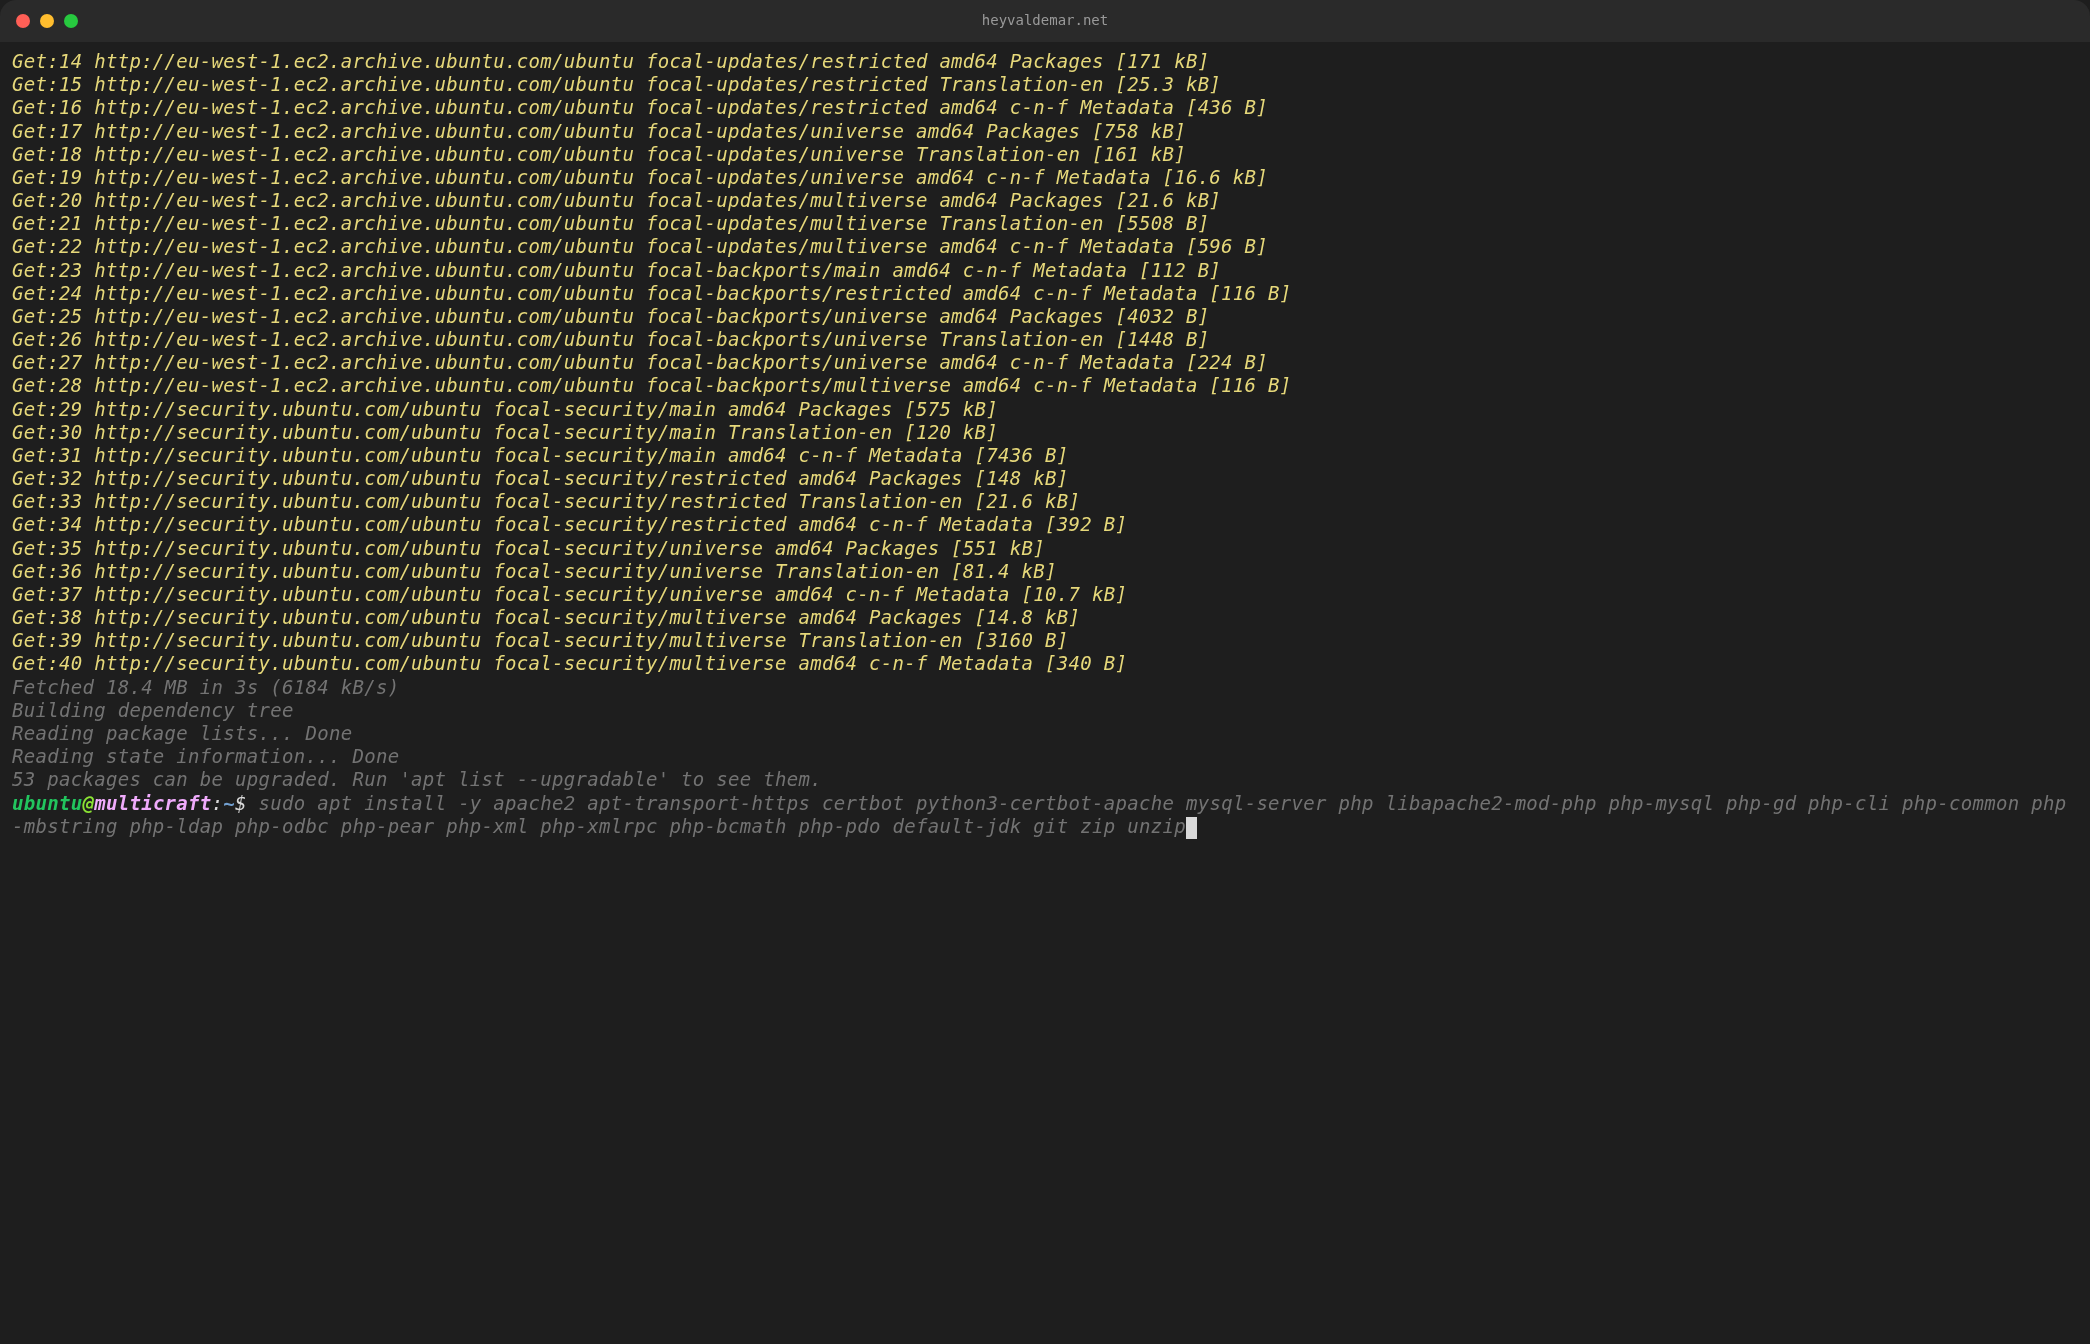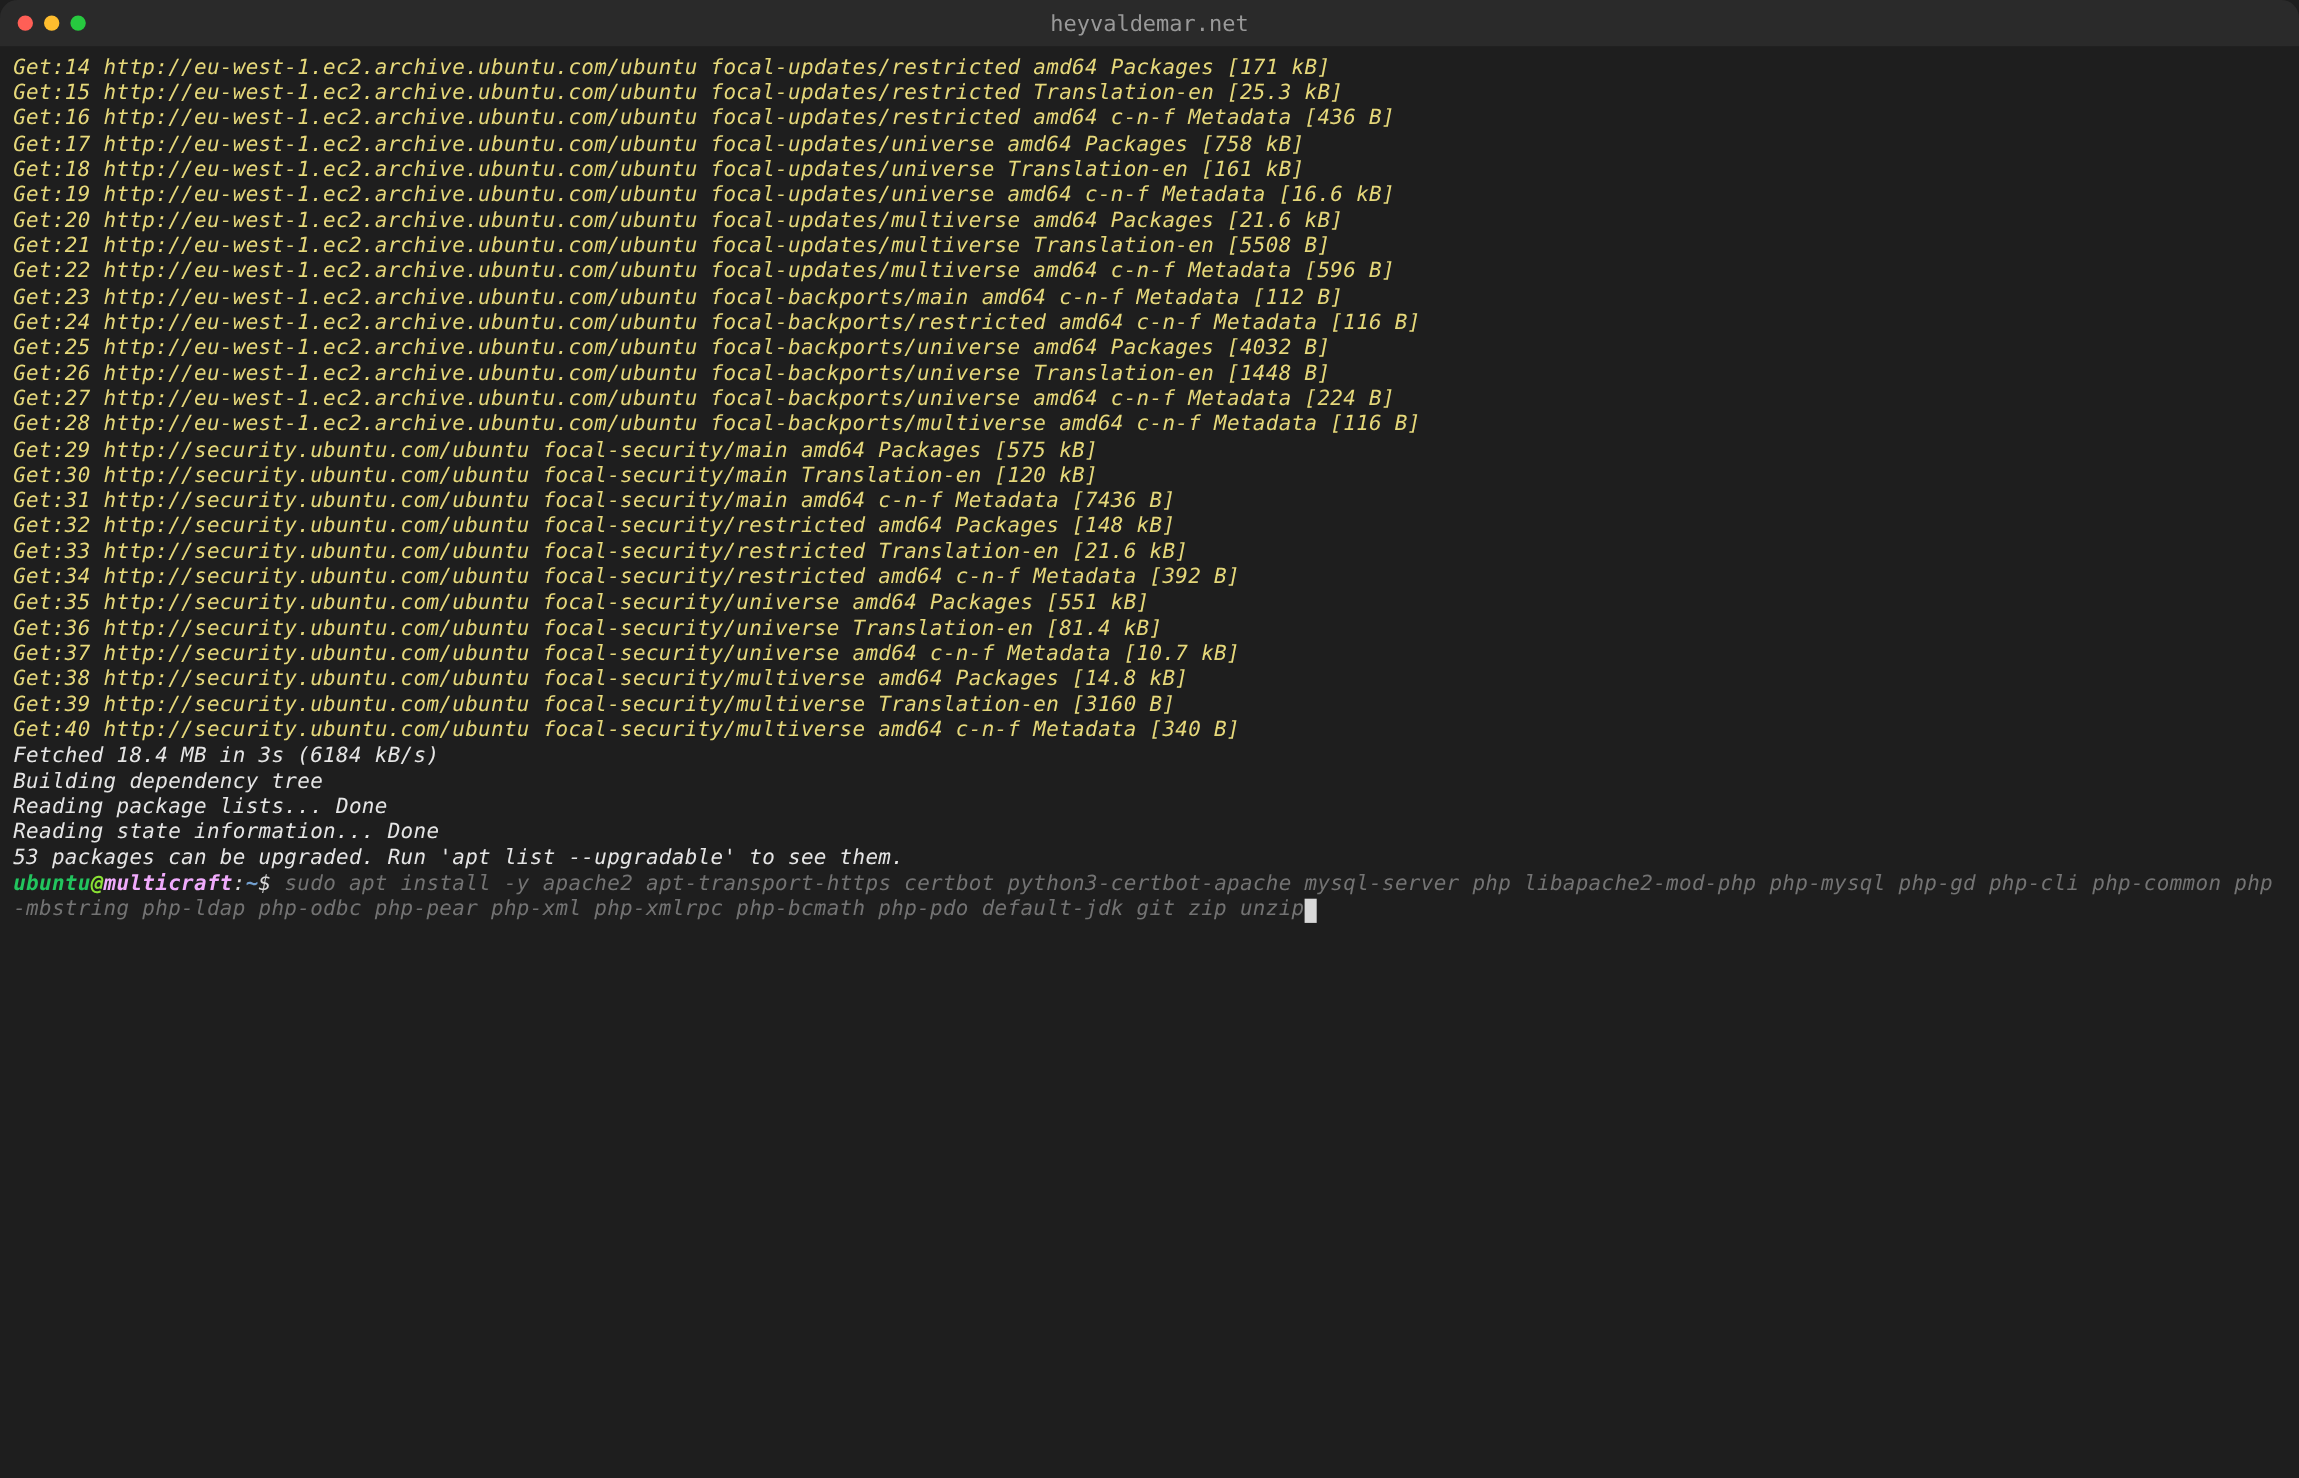--- a/index.html
+++ b/index.html
@@ -32,34 +32,34 @@
       border-radius: 50%;
     }
     .tl-red { background: #ff5f56; }
     .tl-yellow { background: #ffbd2e; }
     .tl-green { background: #27c93f; }
     .window-title {
       position: absolute;
       left: 50%;
       transform: translateX(-50%);
       color: #999;
-      font-size: 20px;
+      font-size: 14px;
       font-weight: 500;
     }
     .terminal {
       padding: 8px 12px;
       color: #e6d87a;
       font-style: italic;
     }
     .output-line {
       white-space: pre;
       letter-spacing: 0.3px;
     }
     .status-line {
-      color: #e5e5e5;
+      color: #737373;
       white-space: pre;
       letter-spacing: 0.3px;
     }
     .prompt-line {
       white-space: pre-wrap;
       word-break: break-all;
       letter-spacing: 0.3px;
     }
     .prompt-user { color: #22c55e; font-weight: bold; }
     .prompt-at { color: #8ae234; font-weight: bold; }

